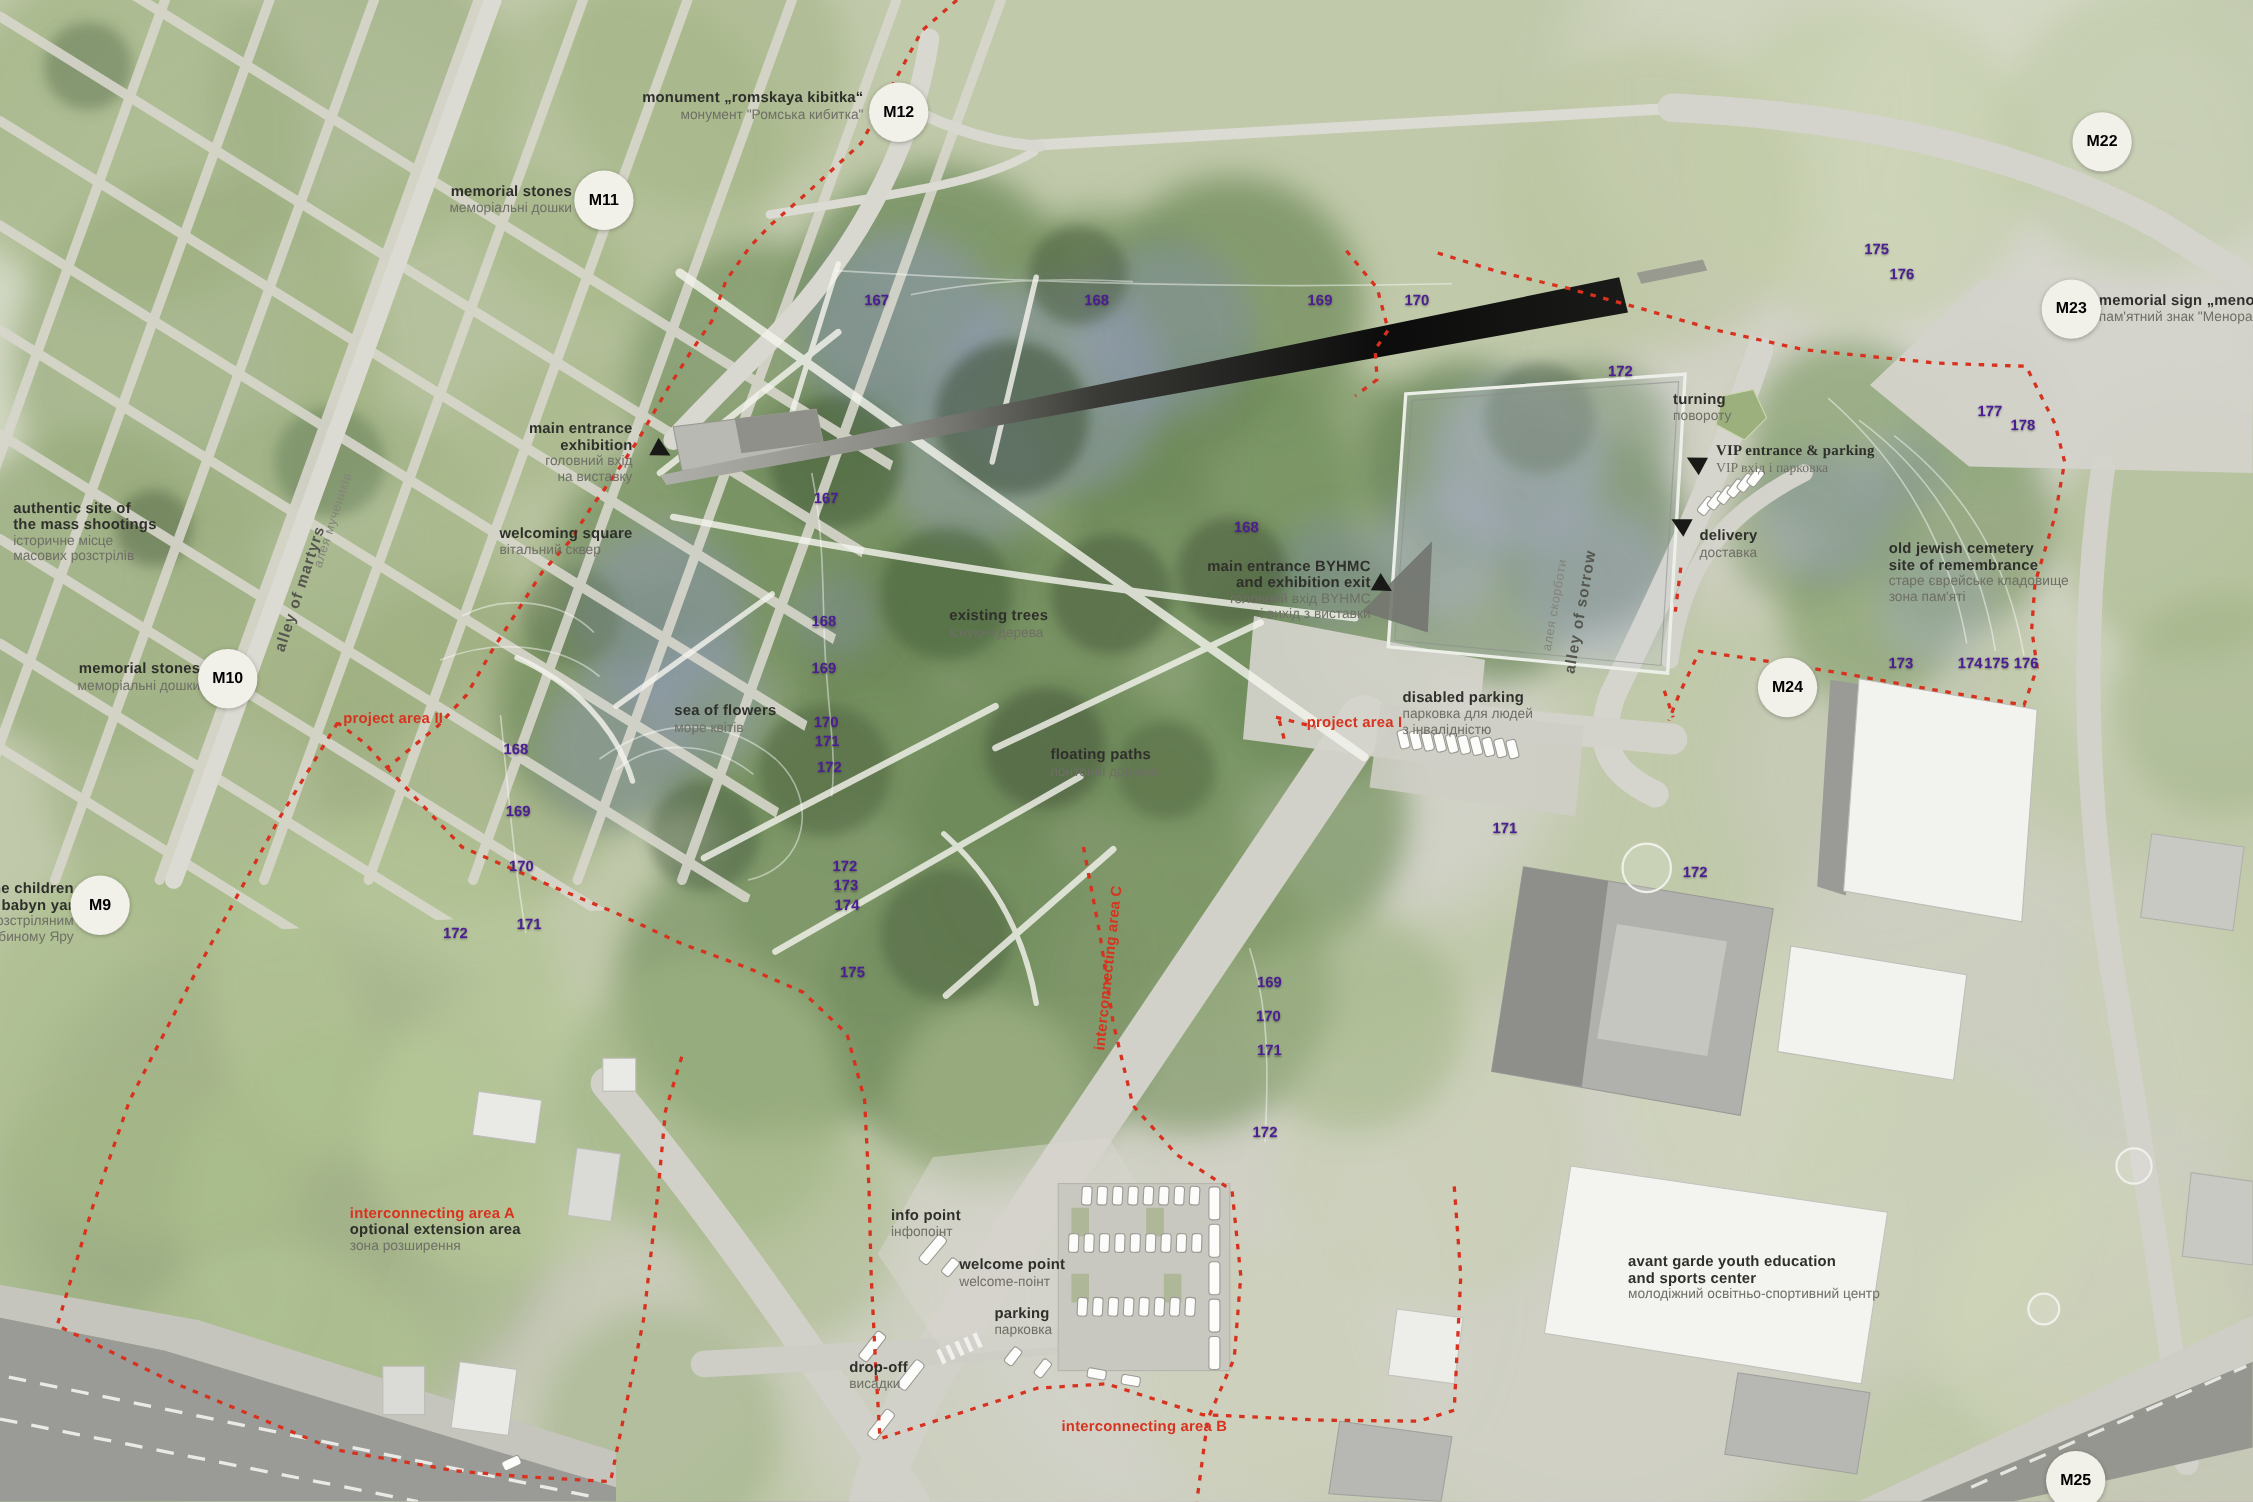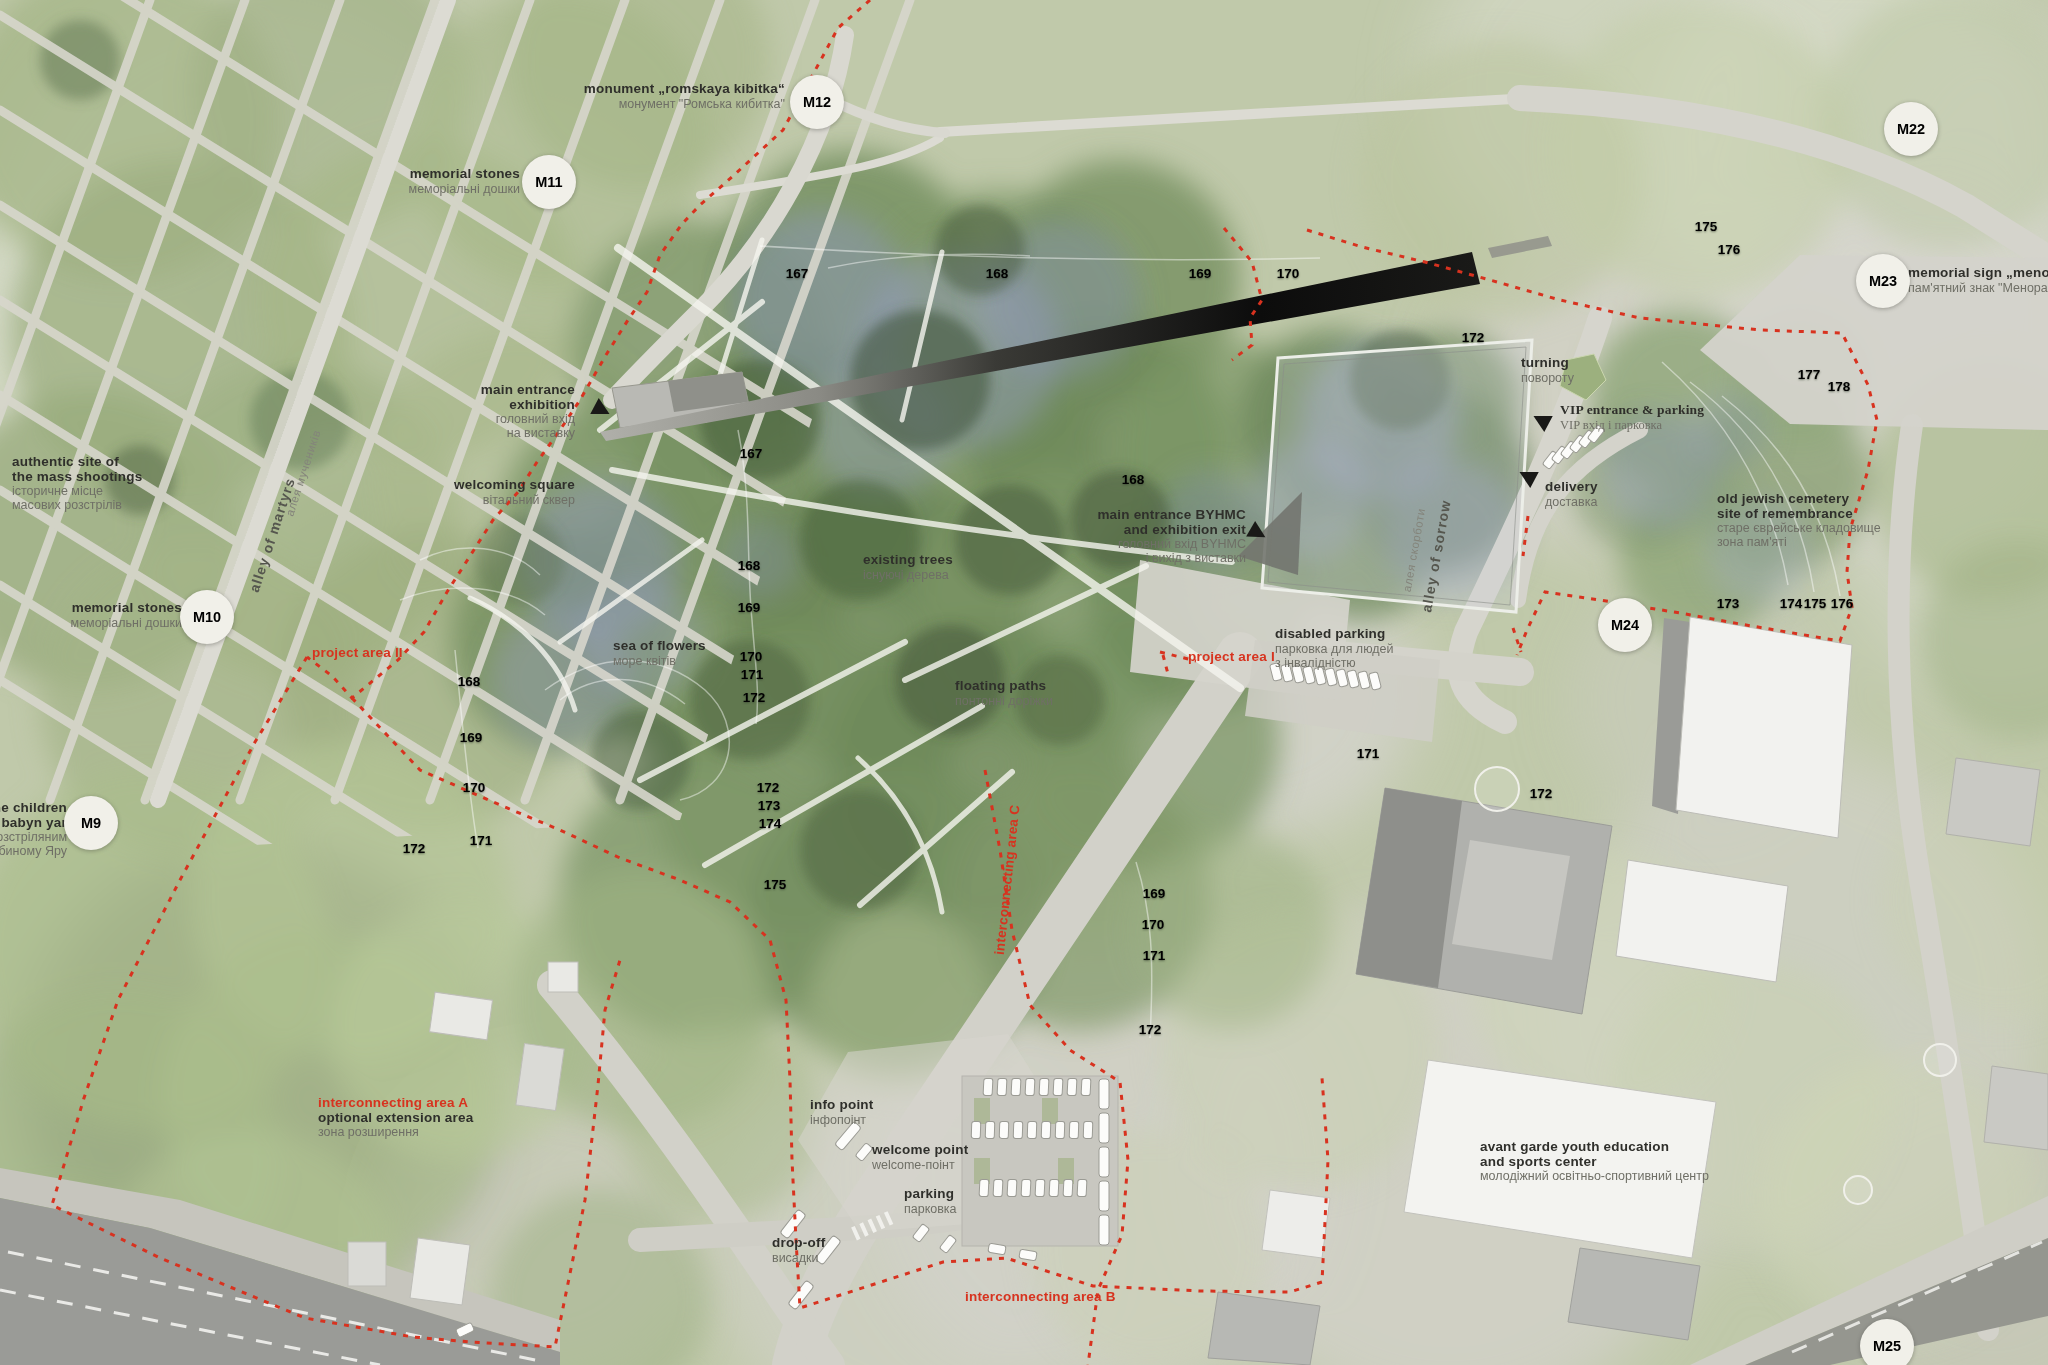--- a/index.html
+++ b/index.html
@@ -6,21 +6,21 @@
   #map{position:relative;width:2048px;height:1365px;overflow:hidden;background:#c0c9aa;
        font-family:"Liberation Sans",sans-serif;}
   #basemap{position:absolute;left:0;top:0;}
   #labels-layer{position:absolute;left:0;top:0;width:100%;height:100%;}
   .lbl{position:absolute;white-space:nowrap;}
   .ln-en{font-weight:bold;font-size:13.5px;line-height:1.08;color:#2f2f2b;letter-spacing:.2px;}
   .ln-ua{font-size:12.5px;line-height:1.12;color:#6f6f66;}
   .ln-red{font-weight:bold;font-size:13.5px;line-height:1.08;color:#d7331f;letter-spacing:.2px;}
   .ln-road{font-weight:bold;font-size:14px;color:#55564e;letter-spacing:1px;}
   .ln-roadua{font-size:11.5px;color:#84847b;letter-spacing:.6px;}
-  .elev{position:absolute;font-weight:bold;font-size:13.5px;color:#000000;
+  .elev{position:absolute;font-weight:bold;font-size:13.5px;color:#4c1d95;
         text-shadow:0 1px 2px rgba(50,60,45,.6);transform:translate(-50%,-50%);}
   .mk{position:absolute;width:54px;height:54px;background:#f1f0e9;border-radius:50%;
       box-shadow:0 1px 4px rgba(60,60,55,.4);display:flex;align-items:center;justify-content:center;
       font-weight:bold;font-size:14.5px;color:#000000;transform:translate(-50%,-50%);}
   .arrow{position:absolute;width:0;height:0;border-left:17px solid #191917;
          border-top:9px solid transparent;border-bottom:9px solid transparent;}
 </style>
 </head>
 <body>
 
@@ -388,21 +388,21 @@
         <div class="ln-en">the mass shootings</div>
         <div class="ln-ua">історичне місце</div>
         <div class="ln-ua">масових розстрілів</div>
       </div>
       <div class="lbl" style="top: 383px; right: 1473px; text-align: right;">
         <div class="ln-en">main entrance</div>
         <div class="ln-en">exhibition</div>
         <div class="ln-ua">головний вхід</div>
         <div class="ln-ua">на виставку</div>
       </div>
-      <div class="lbl" style="top: 478px; right: 1473px; text-align: right;">
+      <div class="lbl" style="top: 478px; right: 1473px; text-align: left;">
         <div class="ln-en">welcoming square</div>
         <div class="ln-ua">вітальний сквер</div>
       </div>
       <div class="lbl" style="top: 601px; right: 1866px; text-align: right;">
         <div class="ln-en">memorial stones</div>
         <div class="ln-ua">меморіальні дошки</div>
       </div>
       <div class="lbl" style="top: 639px; left: 613px;">
         <div class="ln-en">sea of flowers</div>
         <div class="ln-ua">море квітів</div>

